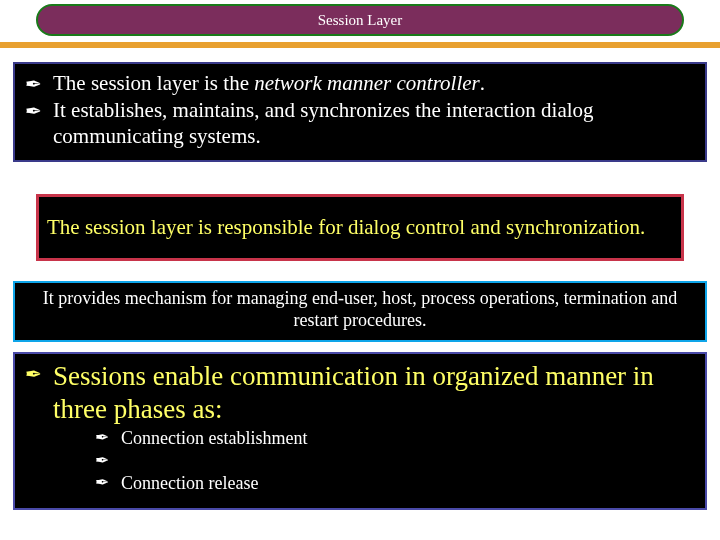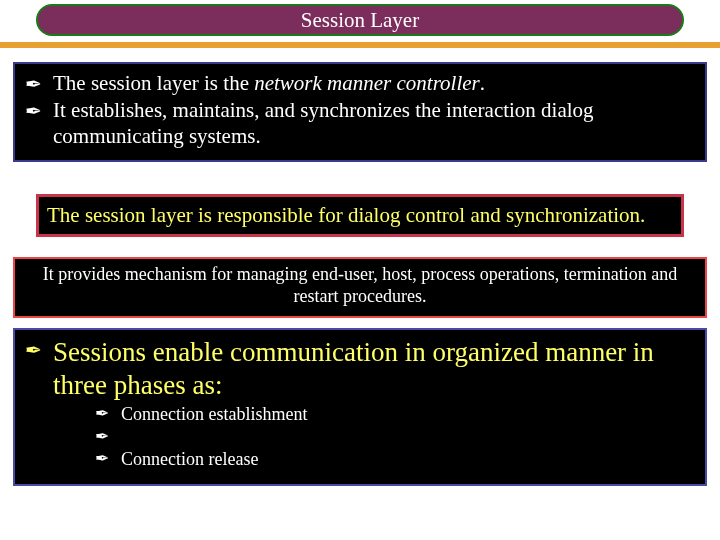--- a/index.html
+++ b/index.html
@@ -17,21 +17,21 @@
     height: 32px;
     background: #7b2d5c;
     border: 2px solid #1a7a1a;
     border-radius: 16px;
     display: flex;
     align-items: center;
     justify-content: center;
   }
   .title-text {
     color: #ffffff;
-    font-size: 21px;
+    font-size: 15px;
   }
   .orange-rule {
     margin-top: 6px;
     width: 100%;
     height: 6px;
     background: #e8a030;
   }
   .box1 {
     margin: 14px auto 0;
     width: 694px;
@@ -52,30 +52,30 @@
     font-size: 20px;
     padding-top: 2px;
   }
   .bullet-text { flex: 1; }
   .italic { font-style: italic; }
   .box2 {
     margin: 32px auto 0;
     width: 648px;
     background: #000000;
     border: 3px solid #c8344a;
-    padding: 6px 8px;
+    padding: 18px 8px;
     color: #ffff66;
     font-size: 21px;
     text-align: left;
   }
   .box3 {
     margin: 20px auto 0;
     width: 694px;
     background: #000000;
-    border: 2px solid #ef4444;
+    border: 2px solid #0ea5e9;
     padding: 4px 8px 8px;
     color: #ffffff;
     font-size: 18px;
     text-align: center;
     line-height: 1.25;
   }
   .box4 {
     margin: 10px auto 0;
     width: 694px;
     background: #000000;

